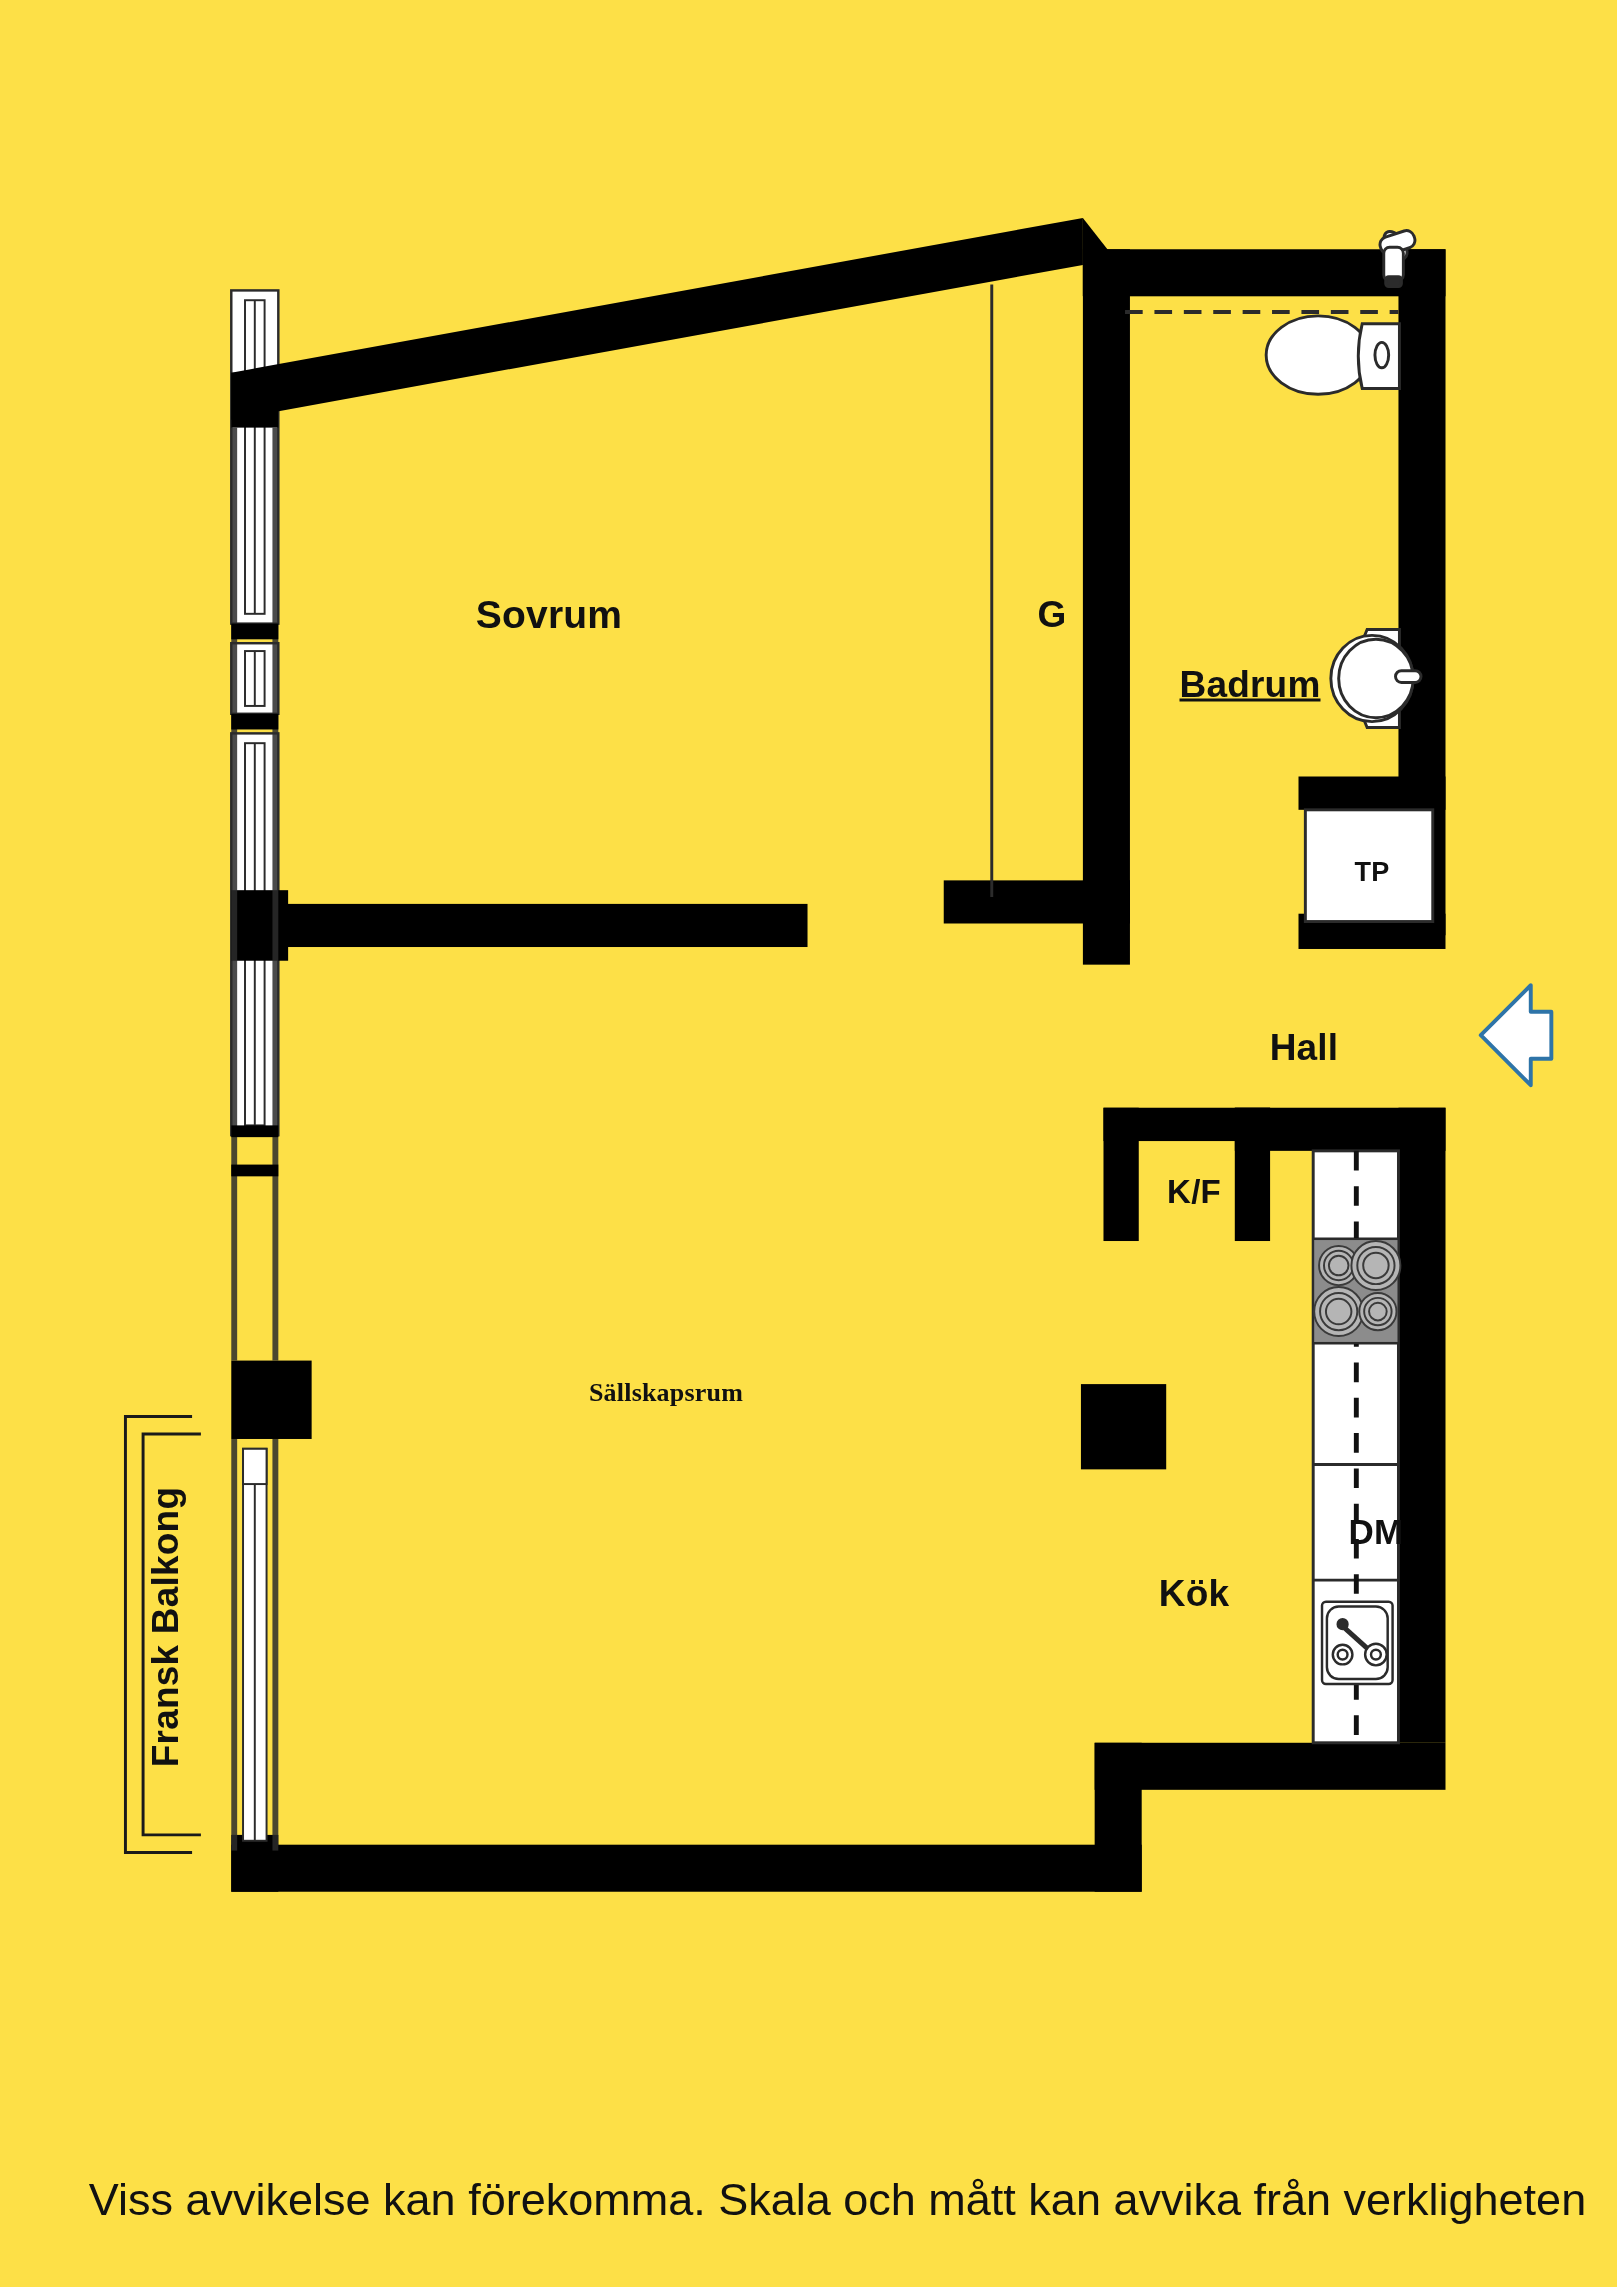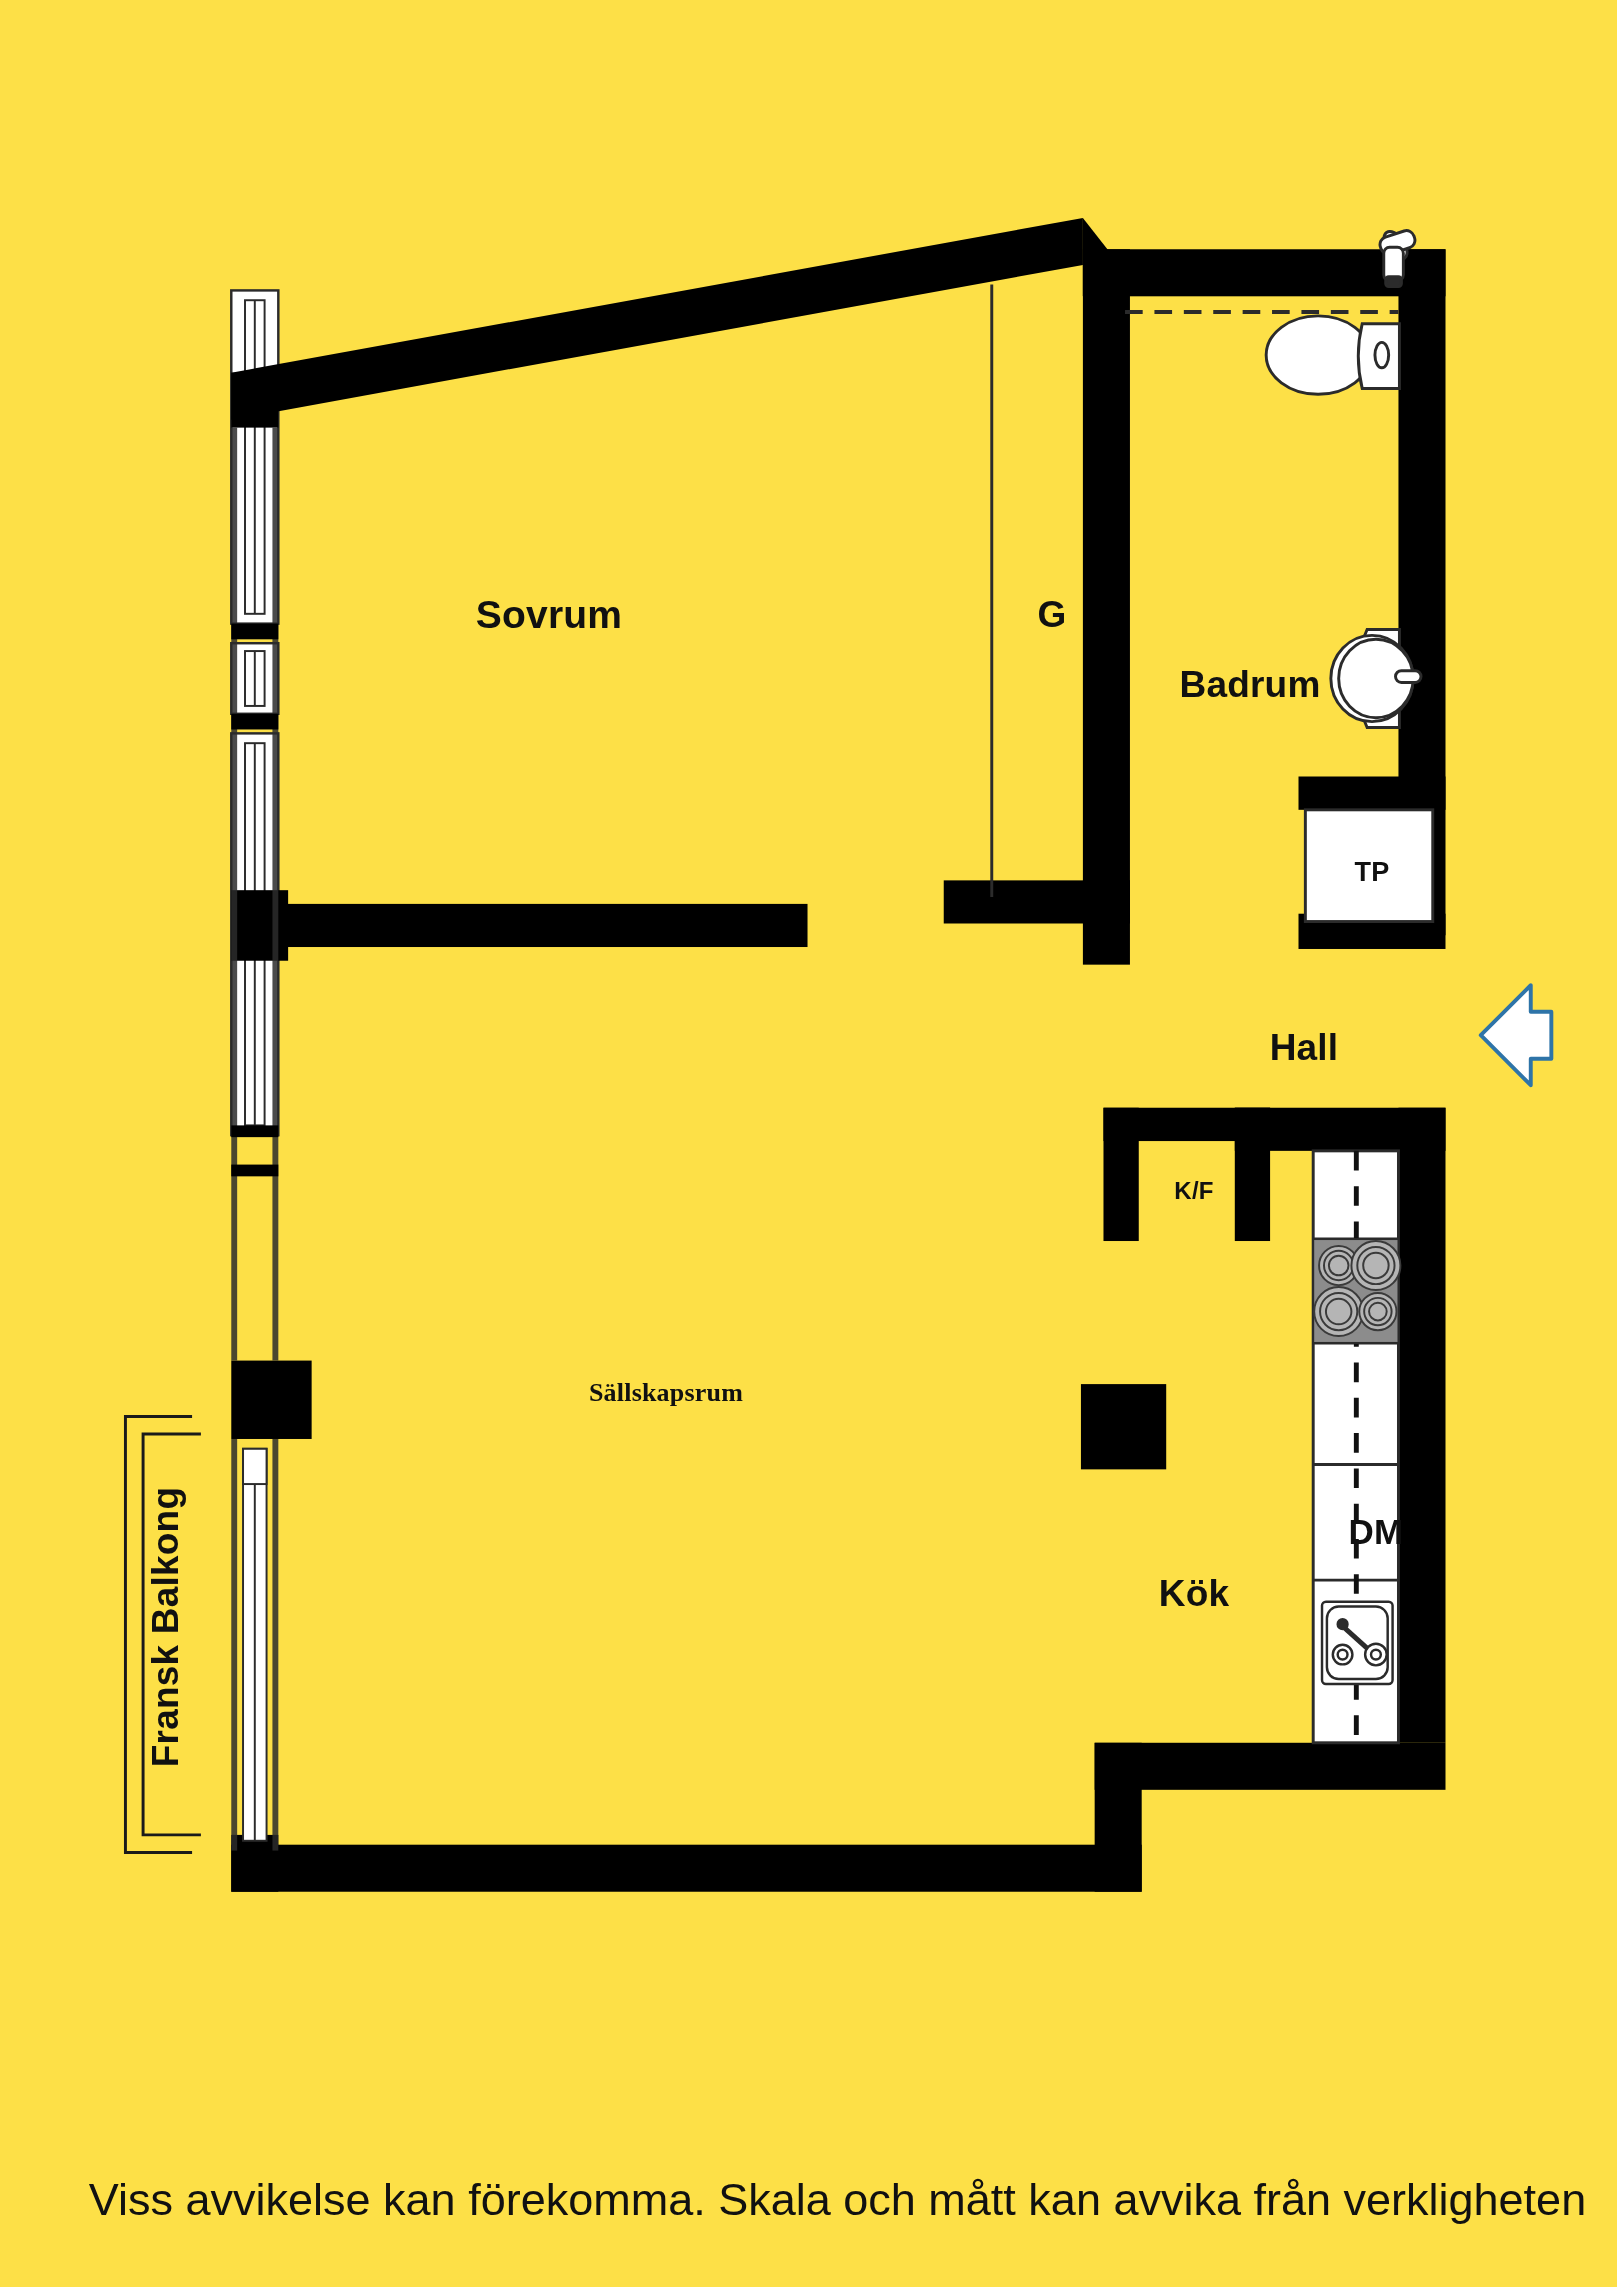--- a/index.html
+++ b/index.html
@@ -31,24 +31,24 @@
     position: absolute;
     font-family: "Liberation Sans", sans-serif;
     font-weight: bold;
     color: #111111;
     white-space: nowrap;
     letter-spacing: 0.2px;
     line-height: 1;
   }
   .lbl-sovrum    { left: 549px;  top: 614px;  font-size: 39px; transform: translate(-50%,-50%); }
   .lbl-g         { left: 1052px; top: 614px;  font-size: 37px; transform: translate(-50%,-50%); }
-  .lbl-badrum    { left: 1250px; top: 684px;  font-size: 37px; transform: translate(-50%,-50%); }
+  .lbl-badrum    { left: 1250px; top: 684px;  font-size: 37px; transform: translate(-50%,-50%); text-decoration: underline; }
   .lbl-tp        { left: 1372px; top: 872px;  font-size: 27px; transform: translate(-50%,-50%); }
   .lbl-hall      { left: 1304px; top: 1047px; font-size: 37px; transform: translate(-50%,-50%); }
-  .lbl-kf        { left: 1194px; top: 1191px; font-size: 24px; transform: translate(-50%,-50%); }
+  .lbl-kf        { left: 1194px; top: 1191px; font-size: 33px; transform: translate(-50%,-50%); }
   .lbl-sallskap  { left: 666px;  top: 1393px; font-size: 26px; transform: translate(-50%,-50%); font-family: Liberation Serif, serif; }
   .lbl-kok       { left: 1194px; top: 1593px; font-size: 37px; transform: translate(-50%,-50%); }
   .lbl-dm        { left: 1376px; top: 1531px; font-size: 35px; transform: translate(-50%,-50%); }
   .lbl-balkong   {
     left: 165px; top: 1627px; font-size: 37px;
     transform: translate(-50%,-50%) rotate(-90deg);
     transform-origin: center center;
   }
   #footer-note {
     position: absolute;

